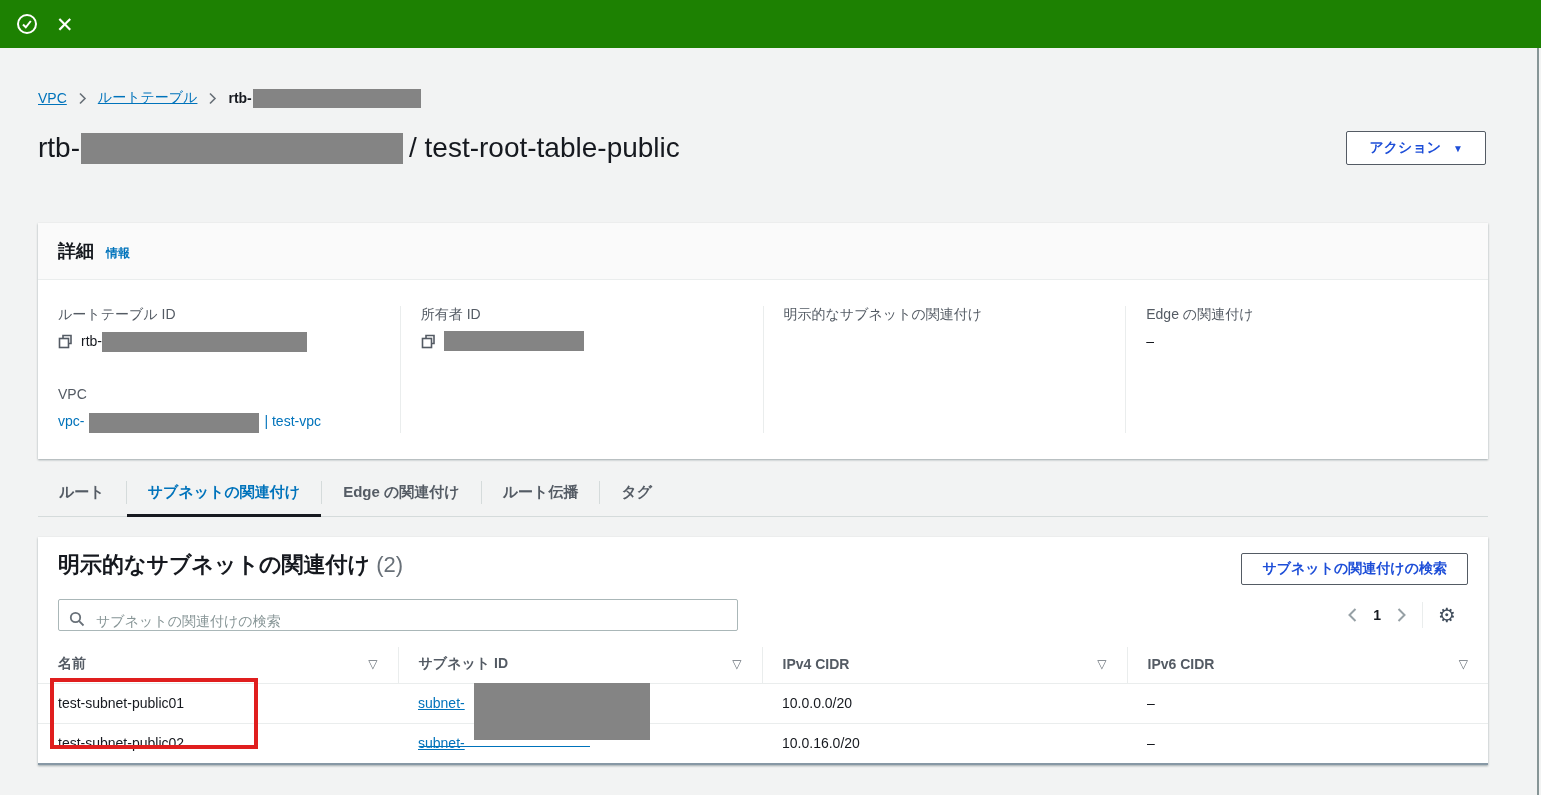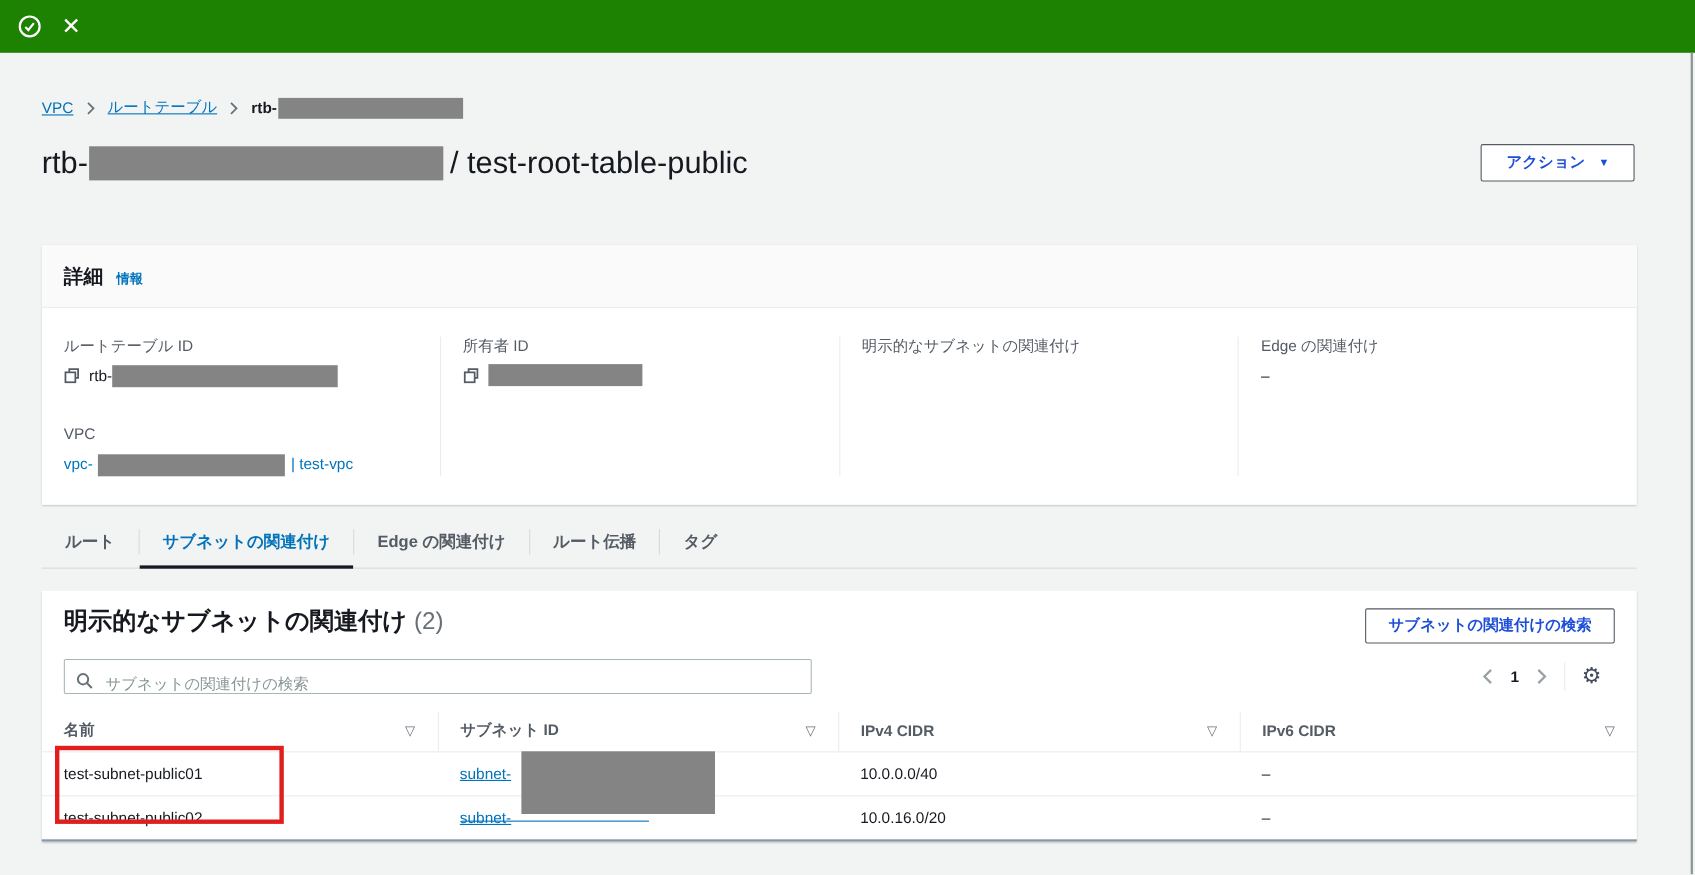--- a/index.html
+++ b/index.html
@@ -274,21 +274,21 @@
                   <span>IPv6 CIDR</span>
                   <span class="filter-icon">▽</span>
                 </span>
               </th>
           </tr>
         </thead>
         <tbody>
           <tr>
             <td>test-subnet-public01</td>
             <td><a class="subnet-link">subnet-</a></td>
-            <td>10.0.0.0/40</td>
+            <td>10.0.0.0/20</td>
             <td>–</td>
           </tr>
           <tr>
             <td>test-subnet-public02</td>
             <td><a class="subnet-link">subnet-</a></td>
             <td>10.0.16.0/20</td>
             <td>–</td>
           </tr>
         </tbody>
       </table>

